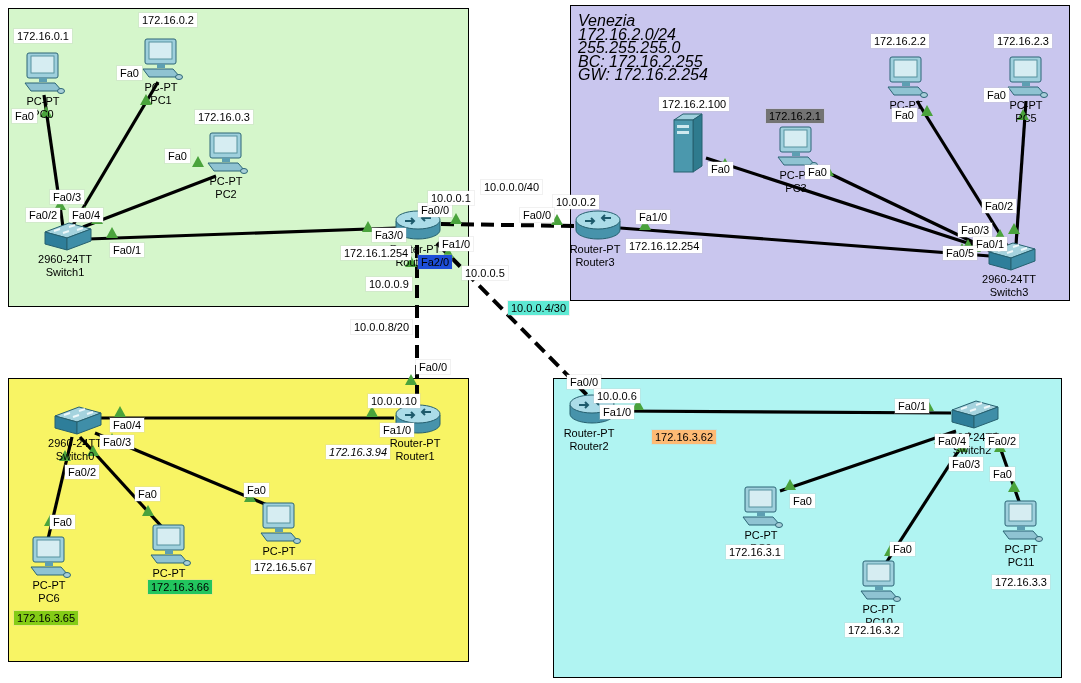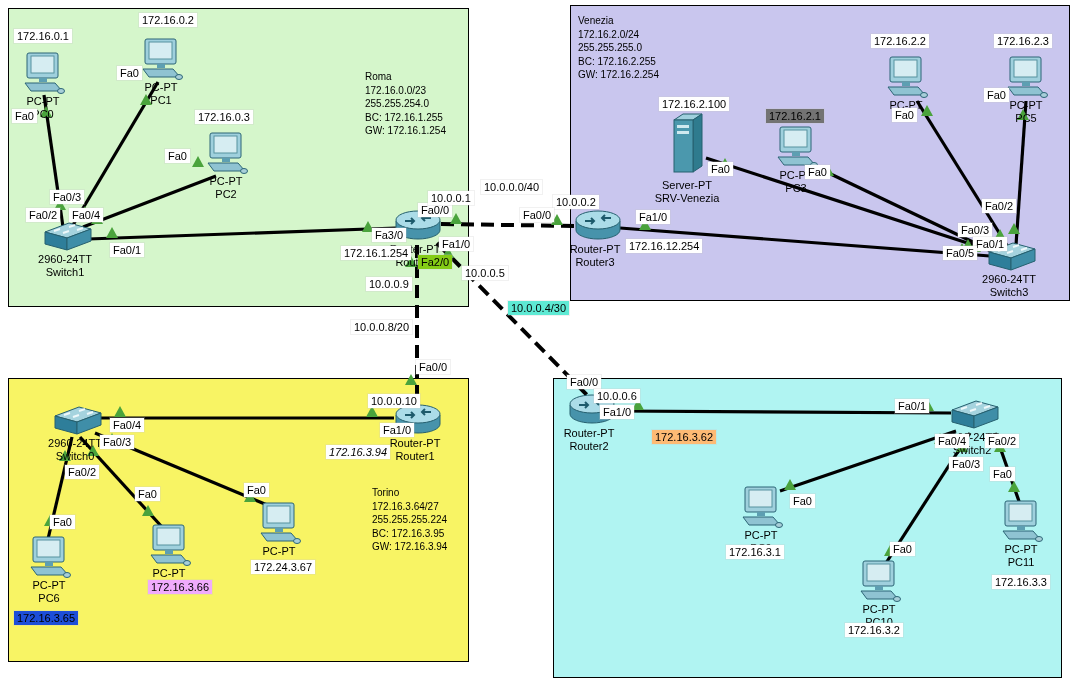--- a/index.html
+++ b/index.html
@@ -1,19 +1,19 @@
 <!DOCTYPE html>
 <html><head>
 <meta charset="utf-8">
 <style>
   html,body{margin:0;padding:0;background:#fff;}
   #stage{position:relative;width:1081px;height:683px;background:#fff;overflow:hidden;
          font-family:"Liberation Sans",sans-serif;}
   .region{position:absolute;border:1px solid #000;z-index:1;}
-  .info{position:absolute;z-index:6;font-size:10px;line-height:13.5px;color:#000;white-space:nowrap;}
+  .info{position:absolute;z-index:6;font-size:16px;line-height:13.5px;color:#000;white-space:nowrap;font-style:italic;}
   #wires{position:absolute;left:0;top:0;z-index:2;}
   .arrow{position:absolute;width:0;height:0;z-index:3;
          border-left:6px solid transparent;border-right:6px solid transparent;
          border-bottom:11px solid #4aa33c;transform:translate(-50%,-55%);}
   .dev{position:absolute;z-index:4;}
   .devname{position:absolute;z-index:5;width:130px;transform:translateX(-50%);
            text-align:center;font-size:11px;line-height:13px;color:#000;white-space:nowrap;}
   .lbl{position:absolute;z-index:7;background:#fff;font-size:11px;line-height:12px;
        padding:1px 3px;color:#000;white-space:nowrap;box-shadow:0 0 0 1px rgba(200,200,200,.25);}
 </style>
@@ -43,40 +43,26 @@
       <line x1="100" y1="418" x2="394" y2="418" stroke="#000000" stroke-width="3.2"></line>
       <line x1="72" y1="437" x2="48" y2="539" stroke="#000000" stroke-width="3.2"></line>
       <line x1="80" y1="437" x2="162" y2="527" stroke="#000000" stroke-width="3.2"></line>
       <line x1="95" y1="433" x2="272" y2="507" stroke="#000000" stroke-width="3.2"></line>
       <line x1="616" y1="411" x2="951" y2="413" stroke="#000000" stroke-width="3.2"></line>
       <line x1="956" y1="431" x2="780" y2="491" stroke="#000000" stroke-width="3.2"></line>
       <line x1="970" y1="433" x2="886" y2="563" stroke="#000000" stroke-width="3.2"></line>
       <line x1="995" y1="433" x2="1020" y2="504" stroke="#000000" stroke-width="3.2"></line>
     </svg>
 
-  <div class="info" style="left: 365px; top: 70px;">
-    <div>Roma</div>
-    <div>172.16.0.0/23</div>
-    <div>255.255.254.0</div>
-    <div>BC: 172.16.1.255</div>
-    <div>GW: 172.16.1.254</div>
-  </div>
   <div class="info" style="left: 578px; top: 14px;">
     <div>Venezia</div>
     <div>172.16.2.0/24</div>
     <div>255.255.255.0</div>
     <div>BC: 172.16.2.255</div>
     <div>GW: 172.16.2.254</div>
-  </div>
-  <div class="info" style="left: 372px; top: 486px;">
-    <div>Torino</div>
-    <div>172.16.3.64/27</div>
-    <div>255.255.255.224</div>
-    <div>BC: 172.16.3.95</div>
-    <div>GW: 172.16.3.94</div>
   </div>
 
 <div class="arrow" style="left: 46px; top: 112px; border-bottom-color: rgb(74, 163, 60);"></div>
     <div class="arrow" style="left: 60px; top: 205px; border-bottom-color: rgb(74, 163, 60);"></div>
     <div class="arrow" style="left: 146px; top: 100px; border-bottom-color: rgb(74, 163, 60);"></div>
     <div class="arrow" style="left: 85px; top: 212px; border-bottom-color: rgb(74, 163, 60);"></div>
     <div class="arrow" style="left: 198px; top: 162px; border-bottom-color: rgb(74, 163, 60);"></div>
     <div class="arrow" style="left: 97px; top: 219px; border-bottom-color: rgb(74, 163, 60);"></div>
     <div class="arrow" style="left: 112px; top: 233px; border-bottom-color: rgb(74, 163, 60);"></div>
     <div class="arrow" style="left: 368px; top: 227px; border-bottom-color: rgb(74, 163, 60);"></div>
@@ -173,24 +159,20 @@
       <div>Router-PT</div>
       <div>Router3</div>
     </div>
     <div class="dev" style="left: 664px; top: 112px;"><svg width="46" height="68" viewBox="0 0 46 68">
     <path d="M10,8 l9,-6 h19 l-9,6 z" fill="#9fd0dd" stroke="#26606f"></path>
     <path d="M29,8 l9,-6 v52 l-9,6 z" fill="#2f7b8e" stroke="#26606f"></path>
     <rect x="10" y="8" width="19" height="52" fill="#4b98ad" stroke="#26606f"></rect>
     <rect x="13" y="13" width="12" height="3" fill="#cfe9ef"></rect>
     <rect x="13" y="19" width="12" height="3" fill="#cfe9ef"></rect>
   </svg></div>
-    <div class="devname" style="left: 687px; top: 179px;">
-      <div>Server-PT</div>
-      <div>SRV-Venezia</div>
-    </div>
     <div class="dev" style="left: 773px; top: 126px;"><svg width="46" height="44" viewBox="0 0 46 44">
     <rect x="7" y="1" width="31" height="25" rx="2" fill="#9fd0dd" stroke="#2c6576"></rect>
     <rect x="11" y="4" width="23" height="17" fill="#d6edf2" stroke="#57929f"></rect>
     <rect x="19" y="26" width="8" height="4" fill="#5d9fb2"></rect>
     <path d="M5,31 h30 l7,8 h-31 z" fill="#8fc3d2" stroke="#2c6576"></path>
     <ellipse cx="41" cy="39" rx="3.5" ry="2.5" fill="#a8cfd9" stroke="#2c6576"></ellipse>
   </svg></div>
     <div class="devname" style="left: 796px; top: 169px;">
       <div>PC-PT</div>
       <div>PC3</div>
@@ -339,21 +321,21 @@
     <div class="lbl" style="left: 165px; top: 149px; background: rgb(255, 255, 255);">Fa0</div>
     <div class="lbl" style="left: 50px; top: 190px; background: rgb(255, 255, 255);">Fa0/3</div>
     <div class="lbl" style="left: 26px; top: 208px; background: rgb(255, 255, 255);">Fa0/2</div>
     <div class="lbl" style="left: 69px; top: 208px; background: rgb(255, 255, 255);">Fa0/4</div>
     <div class="lbl" style="left: 110px; top: 243px; background: rgb(255, 255, 255);">Fa0/1</div>
     <div class="lbl" style="left: 372px; top: 228px; background: rgb(255, 255, 255);">Fa3/0</div>
     <div class="lbl" style="left: 317px; top: 246px; background: rgb(255, 255, 255); margin-left: 24px;">172.16.1.254</div>
     <div class="lbl" style="left: 418px; top: 203px; background: rgb(255, 255, 255);">Fa0/0</div>
     <div class="lbl" style="left: 428px; top: 191px; background: rgb(255, 255, 255);">10.0.0.1</div>
     <div class="lbl" style="left: 439px; top: 237px; background: rgb(255, 255, 255);">Fa1/0</div>
-    <div class="lbl" style="left: 418px; top: 255px; background: #84cc16; text-align: center;">Fa2/0</div>
+    <div class="lbl" style="left: 418px; top: 255px; background: #1d4ed8; text-align: center;">Fa2/0</div>
     <div class="lbl" style="left: 366px; top: 277px; background: rgb(255, 255, 255);">10.0.0.9</div>
     <div class="lbl" style="left: 462px; top: 266px; background: rgb(255, 255, 255);">10.0.0.5</div>
     <div class="lbl" style="left: 481px; top: 180px; background: rgb(255, 255, 255);">10.0.0.0/40</div>
     <div class="lbl" style="left: 351px; top: 320px; background: rgb(255, 255, 255);">10.0.0.8/20</div>
     <div class="lbl" style="left: 508px; top: 301px; background: #5eead4;">10.0.0.4/30</div>
     <div class="lbl" style="left: 553px; top: 195px; background: rgb(255, 255, 255);">10.0.0.2</div>
     <div class="lbl" style="left: 520px; top: 208px; background: rgb(255, 255, 255);">Fa0/0</div>
     <div class="lbl" style="left: 636px; top: 210px; background: rgb(255, 255, 255);">Fa1/0</div>
     <div class="lbl" style="left: 626px; top: 239px; background: rgb(255, 255, 255);">172.16.12.254</div>
     <div class="lbl" style="left: 659px; top: 97px; background: rgb(255, 255, 255);">172.16.2.100</div>
@@ -367,23 +349,23 @@
     <div class="lbl" style="left: 982px; top: 199px; background: rgb(255, 255, 255);">Fa0/2</div>
     <div class="lbl" style="left: 958px; top: 223px; background: rgb(255, 255, 255);">Fa0/3</div>
     <div class="lbl" style="left: 973px; top: 237px; background: rgb(255, 255, 255);">Fa0/1</div>
     <div class="lbl" style="left: 943px; top: 246px; background: rgb(255, 255, 255);">Fa0/5</div>
     <div class="lbl" style="left: 110px; top: 418px; background: rgb(255, 255, 255);">Fa0/4</div>
     <div class="lbl" style="left: 100px; top: 435px; background: rgb(255, 255, 255);">Fa0/3</div>
     <div class="lbl" style="left: 65px; top: 465px; background: rgb(255, 255, 255);">Fa0/2</div>
     <div class="lbl" style="left: 50px; top: 515px; background: rgb(255, 255, 255);">Fa0</div>
     <div class="lbl" style="left: 135px; top: 487px; background: rgb(255, 255, 255);">Fa0</div>
     <div class="lbl" style="left: 244px; top: 483px; background: rgb(255, 255, 255);">Fa0</div>
-    <div class="lbl" style="left: 14px; top: 611px; background: #1d4ed8;">172.16.3.65</div>
-    <div class="lbl" style="left: 148px; top: 580px; background: #f0abfc;">172.16.3.66</div>
-    <div class="lbl" style="left: 251px; top: 560px; background: rgb(255, 255, 255);">172.24.3.67</div>
+    <div class="lbl" style="left: 14px; top: 611px; background: #84cc16;">172.16.3.65</div>
+    <div class="lbl" style="left: 148px; top: 580px; background: #22c55e;">172.16.3.66</div>
+    <div class="lbl" style="left: 251px; top: 560px; background: rgb(255, 255, 255);">172.16.5.67</div>
     <div class="lbl" style="left: 416px; top: 360px; background: rgb(255, 255, 255);">Fa0/0</div>
     <div class="lbl" style="left: 368px; top: 394px; background: rgb(255, 255, 255);">10.0.0.10</div>
     <div class="lbl" style="left: 380px; top: 423px; background: rgb(255, 255, 255);">Fa1/0</div>
     <div class="lbl" style="left: 326px; top: 445px; background: rgb(255, 255, 255); font-style: italic;">172.16.3.94</div>
     <div class="lbl" style="left: 567px; top: 375px; background: rgb(255, 255, 255);">Fa0/0</div>
     <div class="lbl" style="left: 594px; top: 389px; background: rgb(255, 255, 255);">10.0.0.6</div>
     <div class="lbl" style="left: 600px; top: 405px; background: rgb(255, 255, 255);">Fa1/0</div>
     <div class="lbl" style="left: 652px; top: 430px; background: #fdba74;">172.16.3.62</div>
     <div class="lbl" style="left: 895px; top: 399px; background: rgb(255, 255, 255);">Fa0/1</div>
     <div class="lbl" style="left: 935px; top: 434px; background: rgb(255, 255, 255);">Fa0/4</div>

